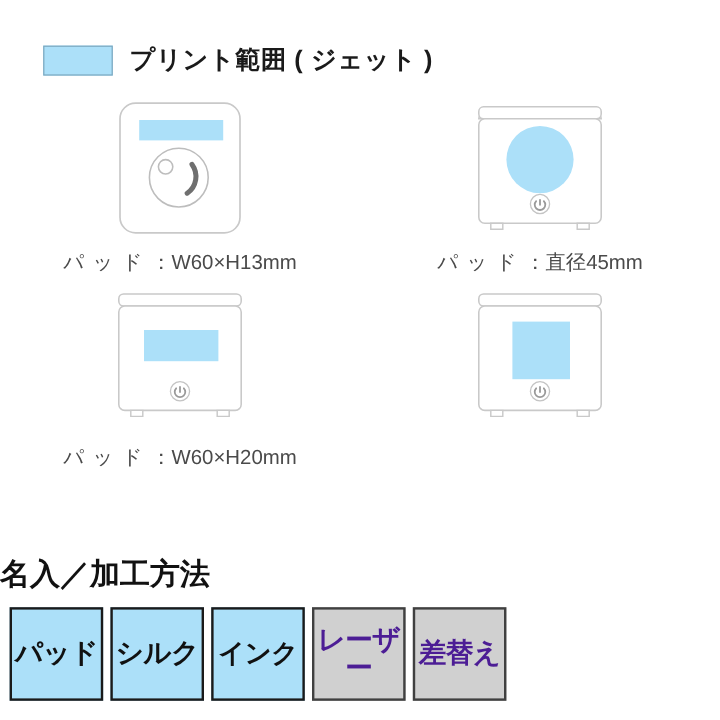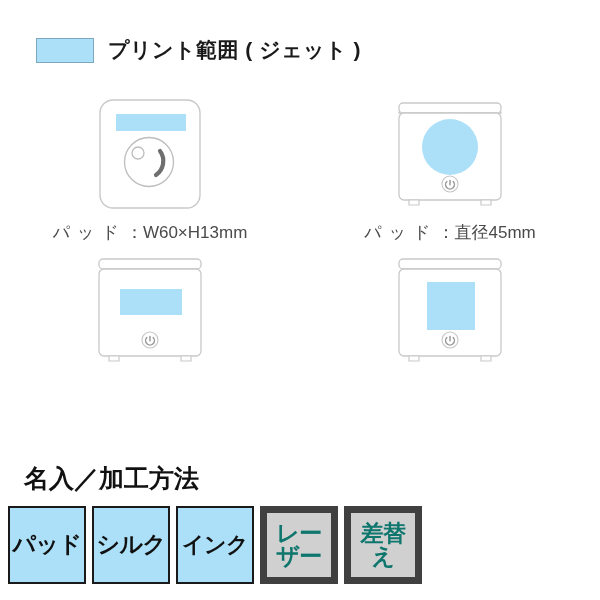--- a/index.html
+++ b/index.html
@@ -37,21 +37,21 @@
     font-weight: bold;
     letter-spacing: 0.5px;
     color: #1a1a1a;
     white-space: nowrap;
   }
 
   
   .grid {
     position: absolute;
     left: 0;
-    top: 92px;
+    top: 78px;
     width: 600px;
   }
   .grid-row {
     display: flex;
     width: 600px;
   }
   .cell {
     width: 300px;
     display: flex;
     flex-direction: column;
@@ -71,21 +71,21 @@
     line-height: 1.35;
     white-space: nowrap;
   }
   .caption .jp-spaced {
     letter-spacing: 7px;
   }
 
   
   .section-title {
     position: absolute;
-    left: 24px;
+    left: 0;
     top: 462px;
     font-size: 25px;
     font-weight: bold;
     color: #111111;
     letter-spacing: 0px;
   }
 
   
   .methods {
     position: absolute;
@@ -107,22 +107,22 @@
     line-height: 1.02;
     letter-spacing: -0.5px;
   }
   .method.active {
     background: #ace0f9;
     border: 2px solid #1a1a1a;
     color: #111111;
   }
   .method.inactive {
     background: #d0d0d0;
-    border: 7px solid #404040;
-    color: #0f766e;
+    border: 2px solid #404040;
+    color: #4c1d95;
   }
   .method .two-line {
     display: block;
     font-size: 22px;
   }
   .method-text { display: block; padding: 0 1px; }
 </style>
 </head>
 <body>
 
@@ -176,20 +176,23 @@
         <svg width="140" height="135" viewBox="0 0 140 135">
           <rect x="19" y="12" width="102" height="10" rx="4" ry="4" fill="#ffffff" stroke="#c9c9c9" stroke-width="1.3"></rect>
           <rect x="19" y="22" width="102" height="87" rx="5" ry="5" fill="#ffffff" stroke="#c9c9c9" stroke-width="1.3"></rect>
           <rect x="40" y="42" width="62" height="26" fill="#ace0f9"></rect>
           <circle cx="70" cy="93" r="8" fill="#ffffff" stroke="#c4c4c4" stroke-width="1.1"></circle>
           <path d="M70 89.5 v4.2" stroke="#9a9a9a" stroke-width="1.5" stroke-linecap="round"></path>
           <path d="M66.8 90.6 a4.4 4.4 0 1 0 6.4 0" fill="none" stroke="#9a9a9a" stroke-width="1.5" stroke-linecap="round"></path>
           <path d="M29 109 h10 v5 h-10 z M101 109 h10 v5 h-10 z" fill="#ffffff" stroke="#c9c9c9" stroke-width="1.2"></path>
         </svg>
       </div>
+      <div class="caption">
+        <span class="jp-spaced">パッド</span><span>：W60×H20mm</span>
+      </div>
     </div>
 
     <div class="cell">
       <div class="art art-tall">
         <svg width="140" height="135" viewBox="0 0 140 135">
           <rect x="19" y="12" width="102" height="10" rx="4" ry="4" fill="#ffffff" stroke="#c9c9c9" stroke-width="1.3"></rect>
           <rect x="19" y="22" width="102" height="87" rx="5" ry="5" fill="#ffffff" stroke="#c9c9c9" stroke-width="1.3"></rect>
           <rect x="47" y="35" width="48" height="48" fill="#ace0f9"></rect>
           <circle cx="70" cy="93" r="8" fill="#ffffff" stroke="#c4c4c4" stroke-width="1.1"></circle>
           <path d="M70 89.5 v4.2" stroke="#9a9a9a" stroke-width="1.5" stroke-linecap="round"></path>

